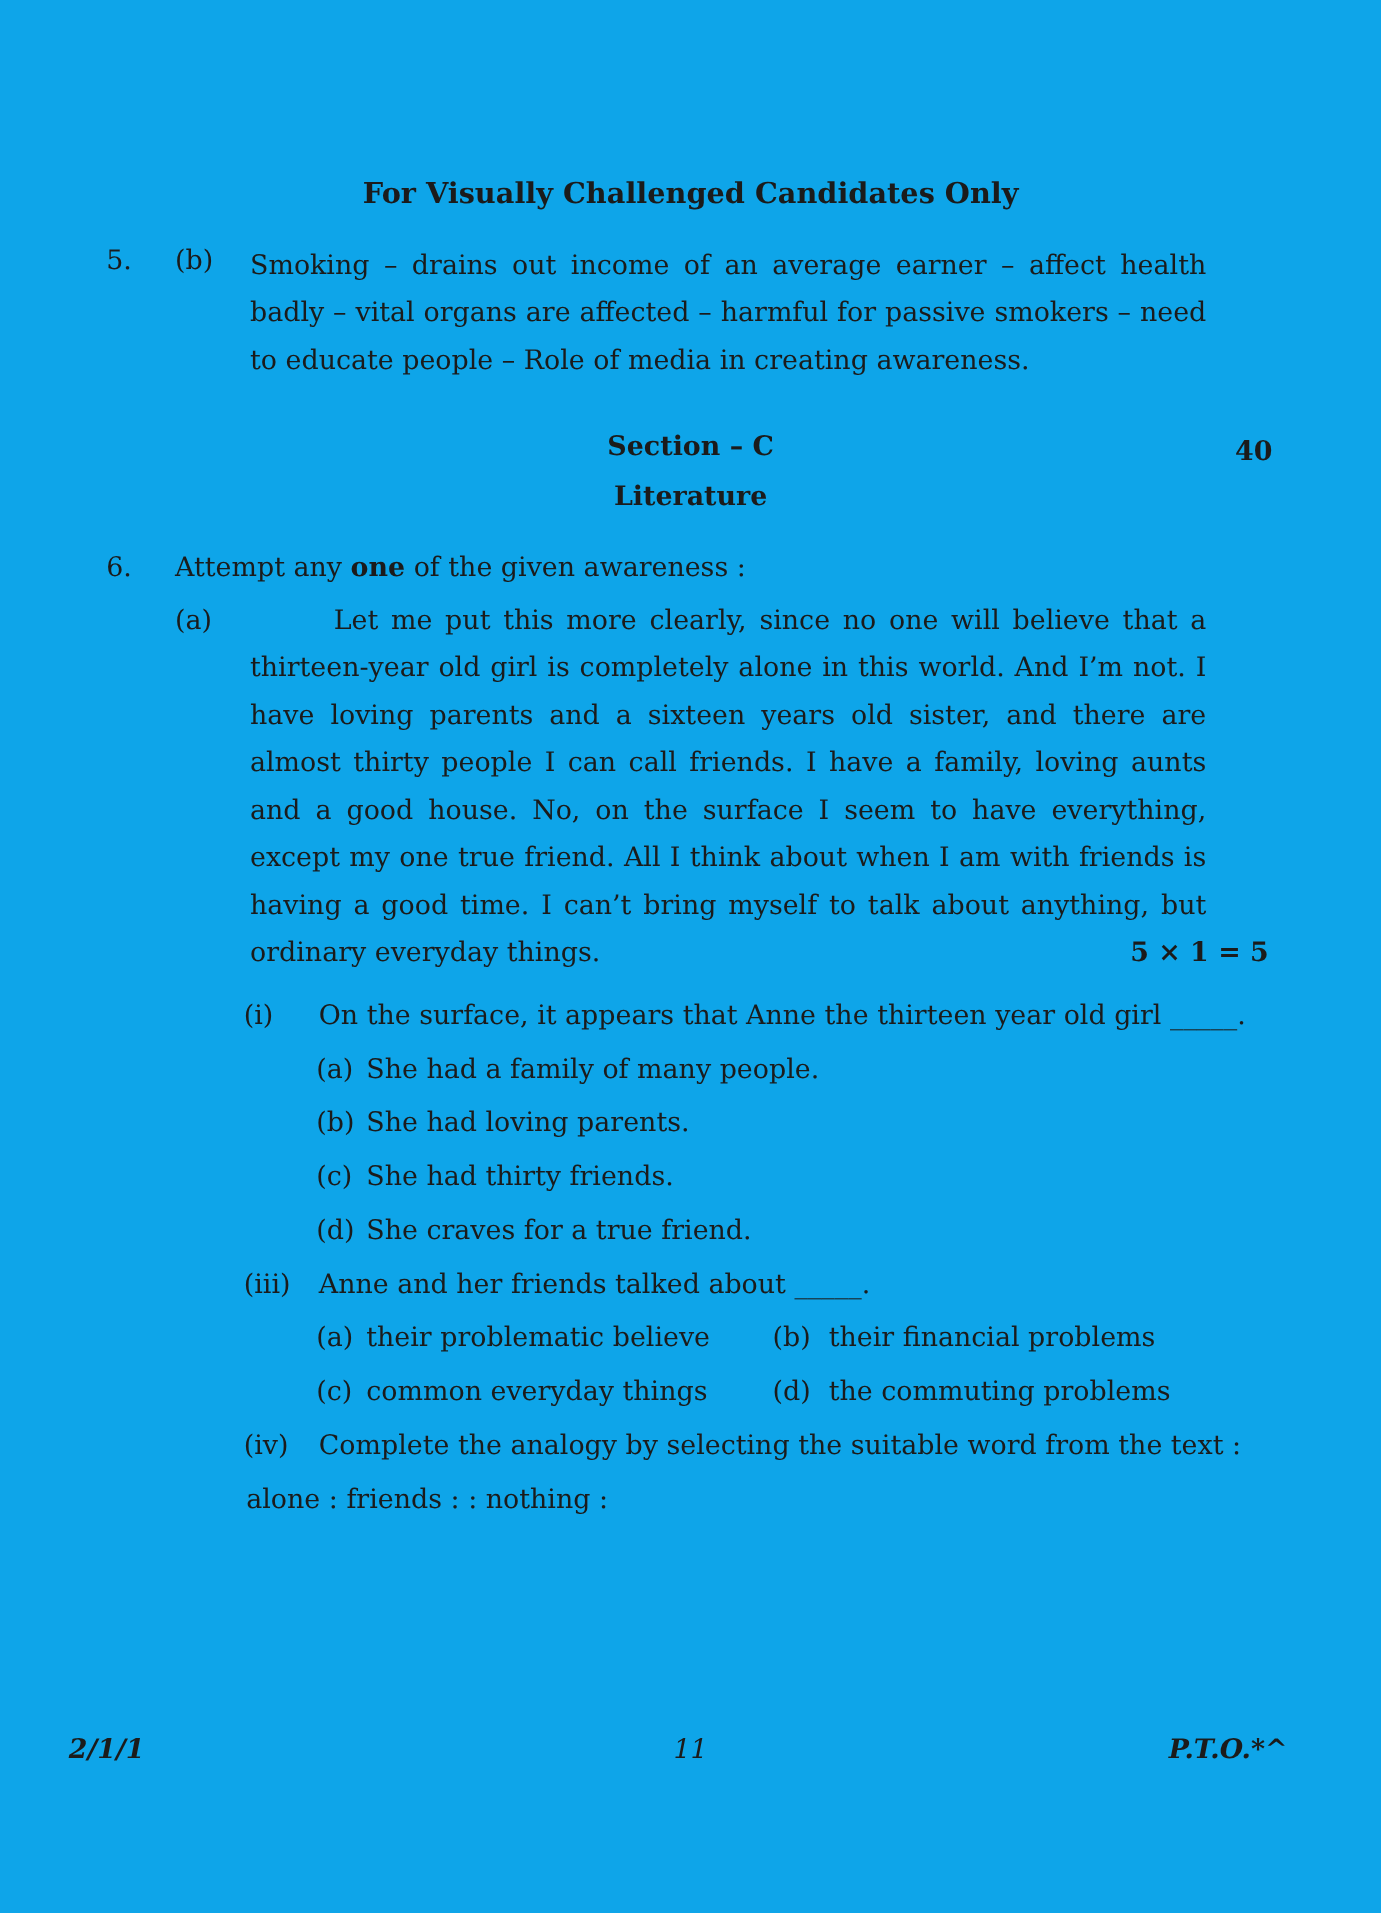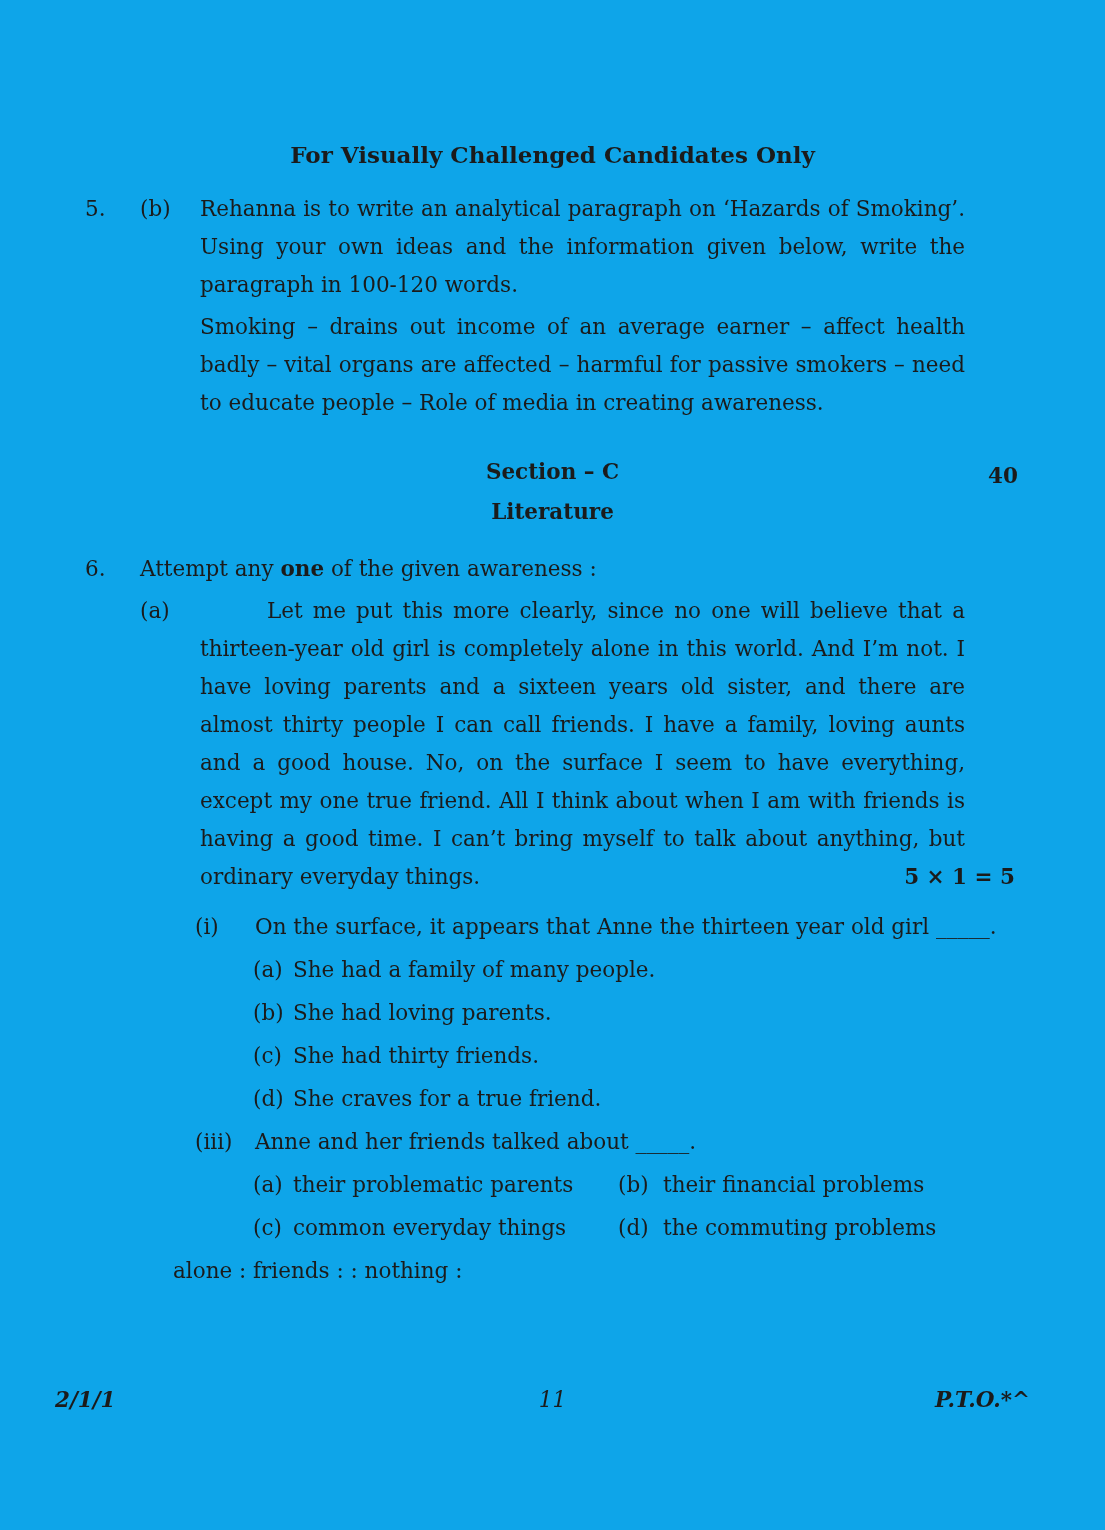--- a/index.html
+++ b/index.html
@@ -88,21 +88,21 @@
     margin-bottom: 1px;
   }
   .mcq-opt2 {
     margin-left: 168px;
     display: grid;
     grid-template-columns: 40px 325px 45px 1fr;
     line-height: 42px;
     margin-bottom: 1px;
   }
   .mcq-sub {
-    margin-left: 88px;
+    margin-left: 112px;
     line-height: 42px;
   }
   .footer {
     position: absolute;
     left: 0;
     top: 1385px;
     width: 1105px;
     font-style: italic;
     line-height: 30px;
   }
@@ -115,21 +115,20 @@
 
 <div class="page">
   <div class="content">
 
     <div class="heading">For Visually Challenged Candidates Only</div>
 
     <div class="qrow q5">
       <div class="q-num">5.</div>
       <div class="q-part">(b)</div>
       <div class="q-body">
-        <div class="para">Rehanna is to write an analytical paragraph on ‘Hazards of Smoking’. Using your own ideas and the information given below, write the paragraph in 100-120 words.</div>
         <div class="para cues">Smoking – drains out income of an average earner – affect health badly – vital organs are affected – harmful for passive smokers – need to educate people – Role of media in creating awareness.</div>
       </div>
     </div>
 
     <div class="section-header">
       <div>Section – C</div>
       <div class="section-marks">40</div>
       <div>Literature</div>
     </div>
 
@@ -172,31 +171,35 @@
         <div>She craves for a true friend.</div>
       </div>
 
       <div class="mcq-q">
         <div>(iii)</div>
         <div>Anne and her friends talked about _____.</div>
       </div>
 
       <div class="mcq-opt2">
         <div>(a)</div>
-        <div>their problematic parents</div>
+        <div>their problematic believe</div>
         <div>(b)</div>
         <div>their financial problems</div>
       </div>
       <div class="mcq-opt2">
         <div>(c)</div>
         <div>common everyday things</div>
         <div>(d)</div>
         <div>the commuting problems</div>
       </div>
 
+      <div class="mcq-q">
+        <div>(iv)</div>
+        <div>Complete the analogy by selecting the suitable word from the text :</div>
+      </div>
       <div class="mcq-sub">alone : friends : : nothing :</div>
 
     </div>
   </div>
 
   <div class="footer">
     <div class="footer-left">2/1/1</div>
     <div class="footer-center">11</div>
     <div class="footer-right">P.T.O.*^</div>
   </div>

